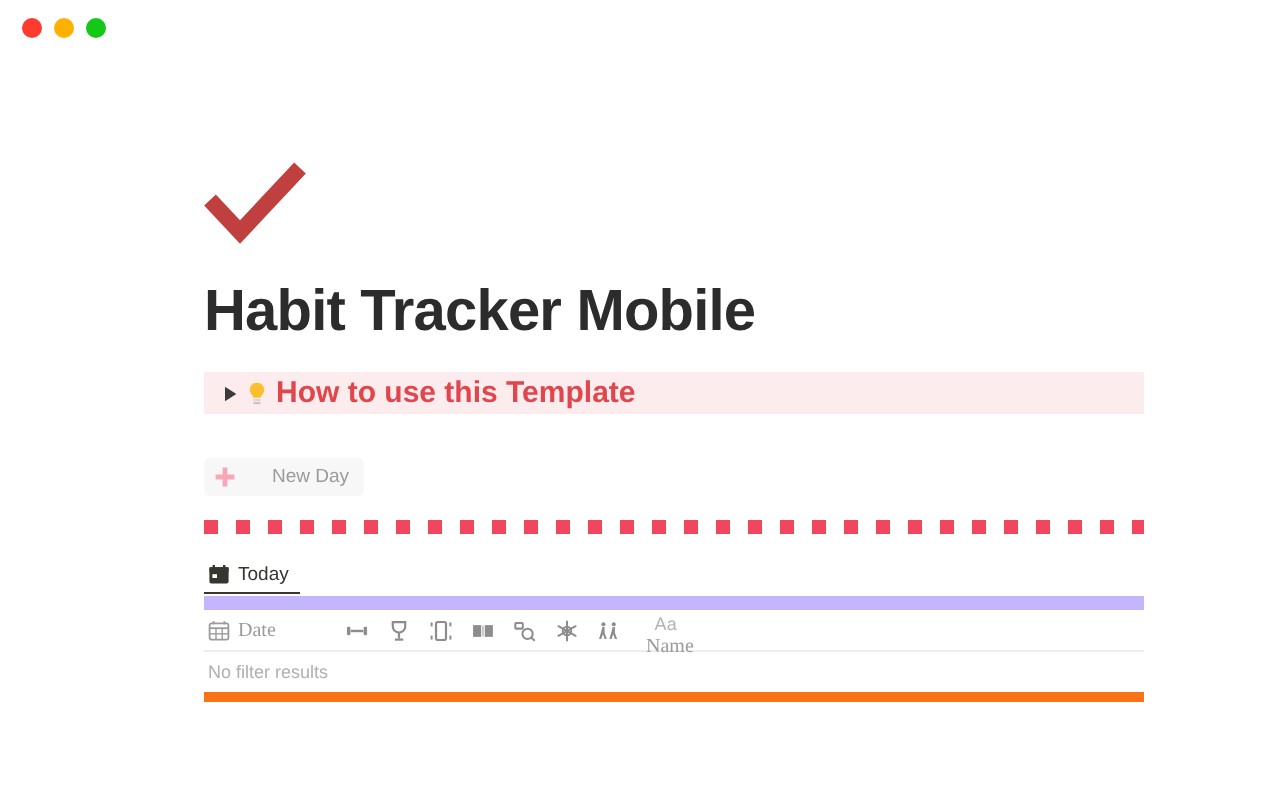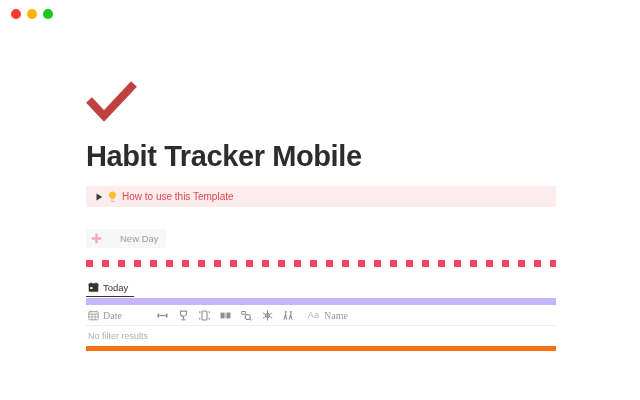--- a/index.html
+++ b/index.html
@@ -45,21 +45,21 @@
   .dot.max    { background: #15c818; }
 
   
   .page {
     position: relative;
     height: 372px;
     background: #ffffff;
   }
   .content {
     position: absolute;
-    left: 86px;
+    left: 102px;
     top: 52px;
     width: 470px;
   }
 
   
   .page-icon {
     width: 52px;
     height: 42px;
     margin-bottom: 18px;
   }
@@ -95,22 +95,22 @@
   }
   .toggle-arrow svg { display: block; }
   .callout-emoji {
     font-size: 10px;
     line-height: 1;
     margin: 0 5px 0 2px;
     flex: 0 0 auto;
   }
   .callout-emoji svg { display:block; }
   .callout-text {
-    font-size: 10px;
-    font-weight: normal;
+    font-size: 15px;
+    font-weight: bold;
     color: #e0474c;
     white-space: nowrap;
   }
 
   
   .buttons {
     margin-top: 22px;
   }
   .btn {
     display: inline-flex;
@@ -213,21 +213,21 @@
   .th-ico svg { display:block; }
   .th-label {
     font-size: 10px;
     color: #9b9b9b;
     white-space: nowrap;
     font-family: Liberation Serif, serif;
   }
   .th.date    { width: 64px; padding-left: 2px; }
   .th.habit   { width: 21px; justify-content: center; }
   .th.habit .th-ico { margin-right: 0; }
-  .th.name    { padding-left: 8px; }
+  .th.name    { padding-left: 8px; flex-direction: column; }
   .th.name .th-ico { width: 13px; flex: 0 0 13px; }
   .aa {
     font-size: 9px;
     color: #b3b3b3;
     letter-spacing: 0.2px;
   }
 
   .tfoot {
     height: 20px;
     display: flex;

